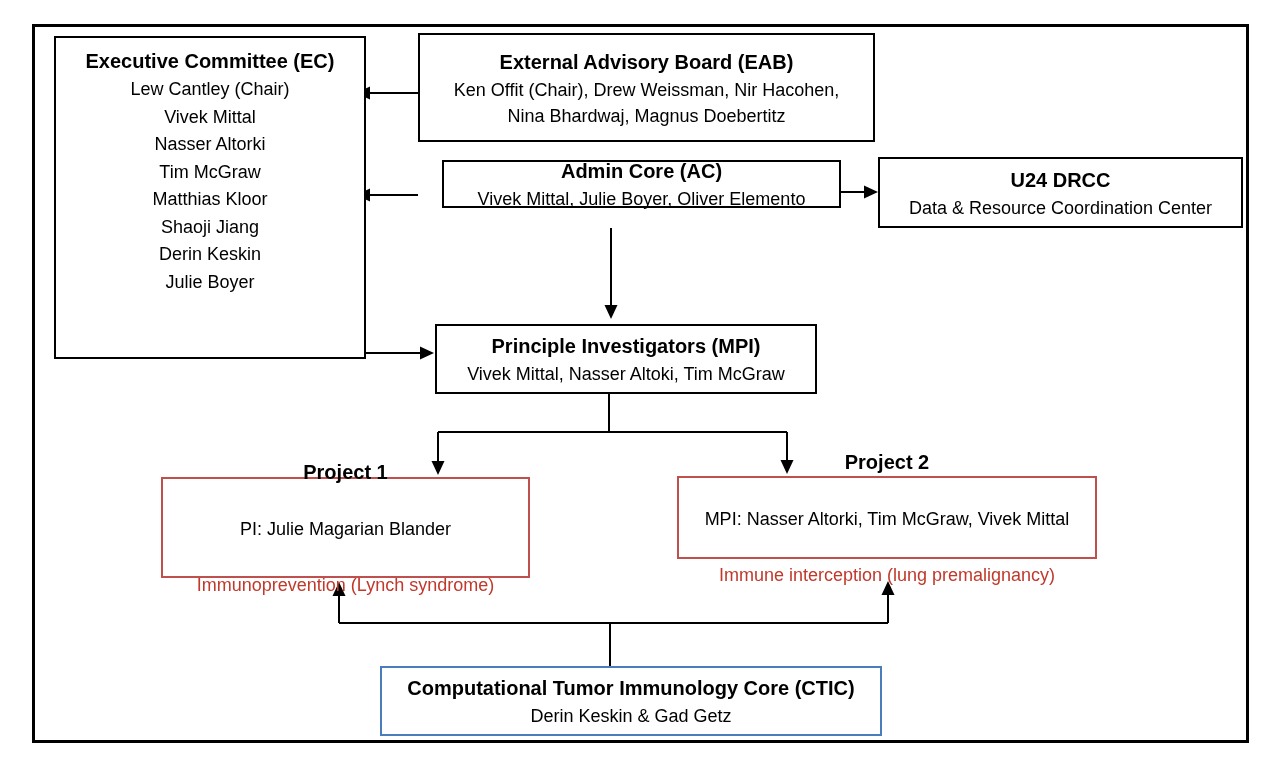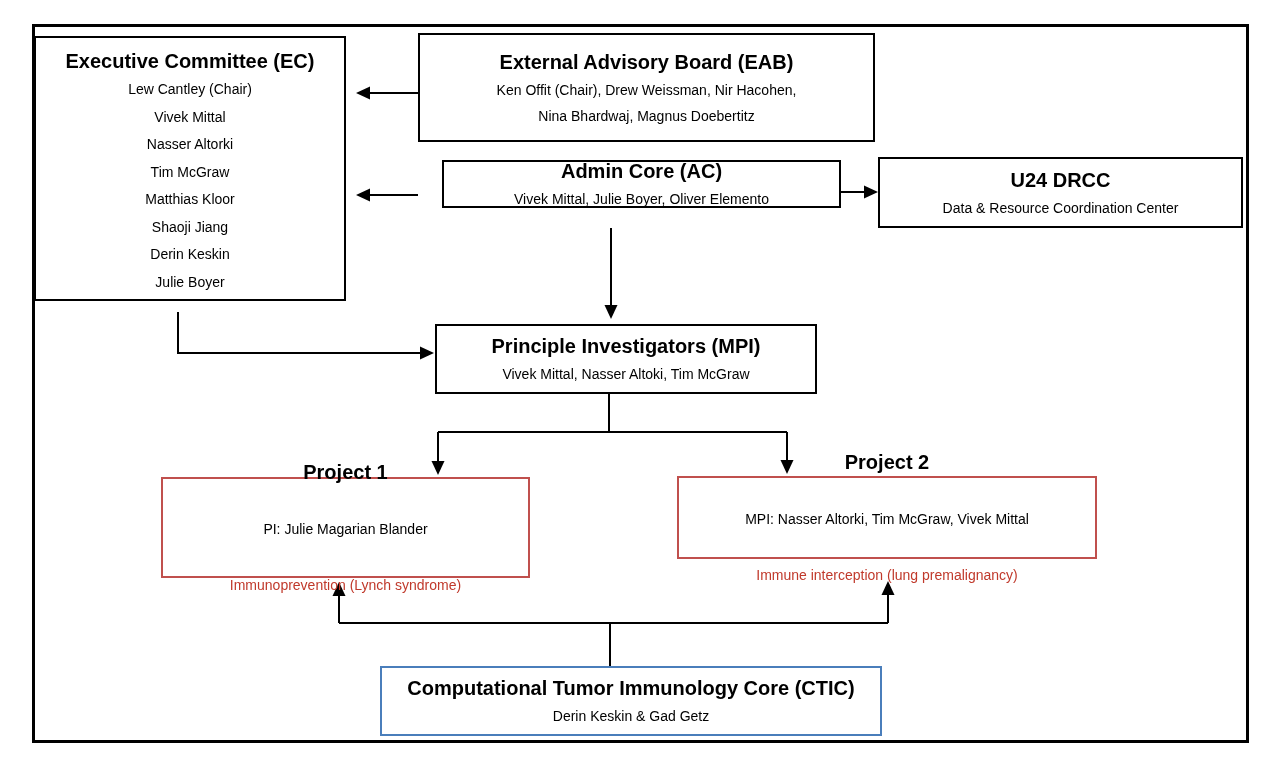--- a/index.html
+++ b/index.html
@@ -38,27 +38,27 @@
     justify-content: center;
     text-align: center;
   }
   .box-title {
     font-weight: 700;
     font-size: 20px;
     line-height: 30px;
     white-space: nowrap;
   }
   .box-line {
-    font-size: 14px;
+    font-size: 18px;
     line-height: 26px;
     white-space: nowrap;
   }
   
   .box-ec {
-    left: 34px; top: 36px; width: 312px; height: 265px;
+    left: 54px; top: 36px; width: 312px; height: 323px;
     justify-content: flex-start;
     padding-top: 8px;
   }
   .box-ec .box-line { line-height: 27.5px; }
   .box-eab  { left: 418px; top: 33px;  width: 457px; height: 109px; }
   .box-ac   { left: 418px; top: 160px; width: 399px; height: 48px; margin-left: 24px; }
   .box-drcc { left: 878px; top: 157px; width: 365px; height: 71px; }
   .box-mpi  { left: 435px; top: 324px; width: 382px; height: 70px; }
   .box-p1   { left: 161px; top: 477px; width: 369px; height: 101px; border-color: #c0504d; }
   .box-p2   { left: 677px; top: 476px; width: 420px; height: 83px; border-color: #c0504d; }

